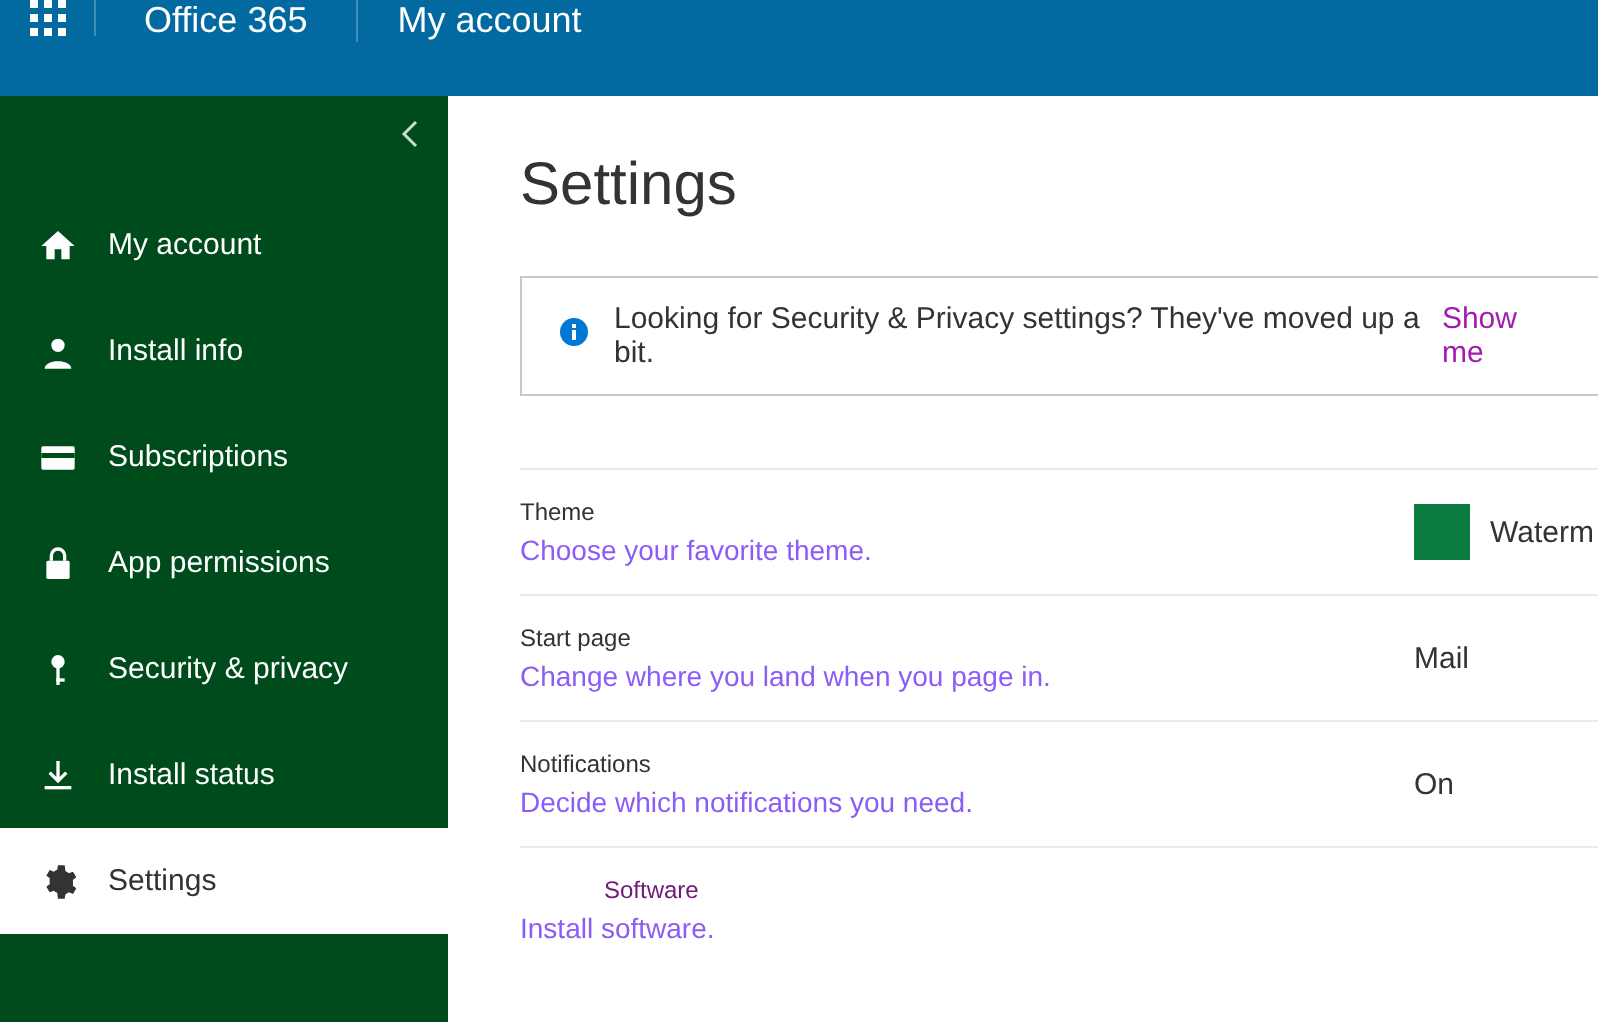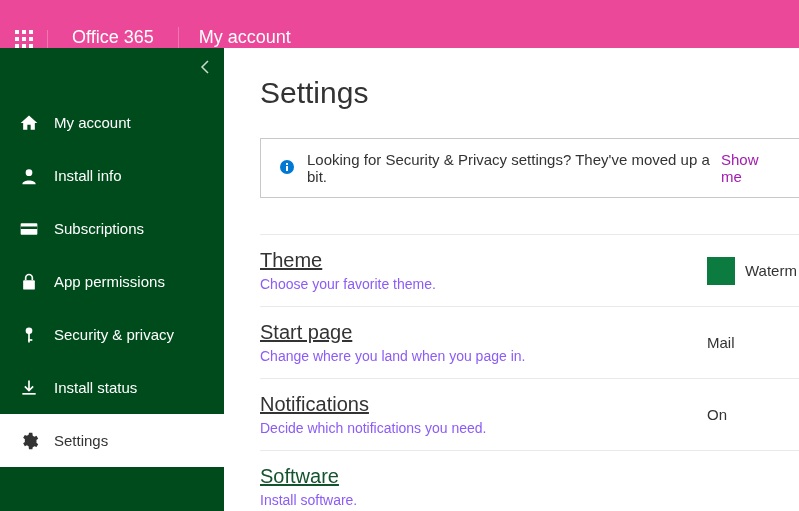--- a/index.html
+++ b/index.html
@@ -1,18 +1,18 @@
 <!DOCTYPE html>
 <html><head>
 <meta charset="utf-8">
 <style>
   * { box-sizing: border-box; margin: 0; padding: 0; }
   body { font-family: "Segoe UI", Arial, sans-serif; width: 799px; height: 511px; overflow: hidden; background: #fff; }
 
-  .topbar { background: #ec4899; height: 48px; display: flex; align-items: flex-end; color: #fff; }
+  .topbar { background: #0369a1; height: 48px; display: flex; align-items: flex-start; color: #fff; }
   .waffle { width: 48px; display: flex; align-items: center; justify-content: center; border-right: 1px solid rgba(255,255,255,0.25); cursor: pointer; }
   .brand { display: flex; align-items: center; padding: 0 24px; font-size: 18px; font-weight: 400; border-right: 1px solid rgba(255,255,255,0.25); cursor: pointer; }
   .page-title { display: flex; align-items: center; padding: 0 20px; font-size: 18px; font-weight: 400; }
 
   .body { display: flex; height: calc(511px - 48px); }
   .sidebar { width: 224px; background: #004b1c; color: #fff; position: relative; flex-shrink: 0; }
   .collapse { position: absolute; top: 12px; right: 14px; color: #c8dccd; cursor: pointer; font-size: 16px; }
   .nav { margin-top: 48px; }
   .nav-item { display: flex; align-items: center; height: 53px; padding: 0 18px; cursor: pointer; font-size: 15px; }
   .nav-item .icon { width: 22px; margin-right: 14px; display: flex; align-items: center; justify-content: center; }
@@ -23,22 +23,22 @@
   .main { flex: 1; background: #fff; padding: 28px 0 0 36px; overflow: hidden; }
   .main h1 { font-weight: 400; font-size: 30px; color: #333; margin-bottom: 28px; }
 
   .info-banner { border: 1px solid #c8c8c8; border-right: none; padding: 12px 18px; display: flex; align-items: center; font-size: 15px; color: #333; margin-bottom: 36px; }
   .info-banner .info-icon { color: #005a9e; margin-right: 12px; flex-shrink: 0; }
   .info-banner a { color: #a21caf; text-decoration: none; margin-left: 4px; cursor: pointer; }
 
   .settings-list { border-top: 1px solid #eaeaea; }
   .setting-row { display: flex; align-items: center; border-bottom: 1px solid #eaeaea; padding: 14px 0 14px 0; cursor: pointer; }
   .setting-text { flex: 1; }
-  .setting-title { font-size: 20px; color: #333; margin-bottom: 4px; text-decoration: underline; }
-  .setting-row.link .setting-title { color: #14532d; }
+  .setting-title { font-size: 12px; color: #333; margin-bottom: 4px; }
+  .setting-row.link .setting-title { color: #701a75; margin-left: 42px; }
   .setting-sub { font-size: 14px; color: #8b5cf6; }
   .setting-value { font-size: 15px; color: #333; width: 92px; display: flex; align-items: center; }
   .swatch { width: 28px; height: 28px; background: #0b7b3f; margin-right: 10px; }
 </style>
 </head>
 <body>
 
 <div class="topbar">
   <div class="waffle">
     <svg width="18" height="18" viewBox="0 0 18 18">

